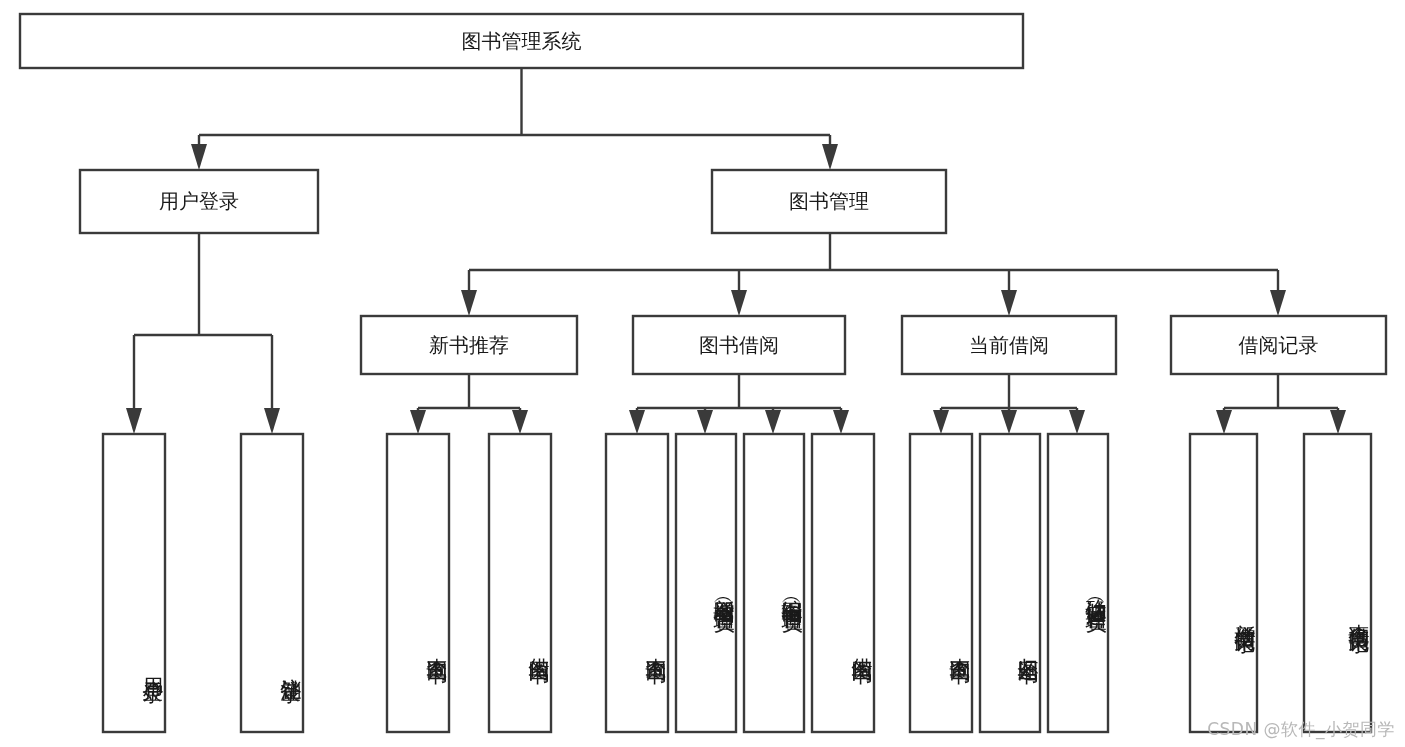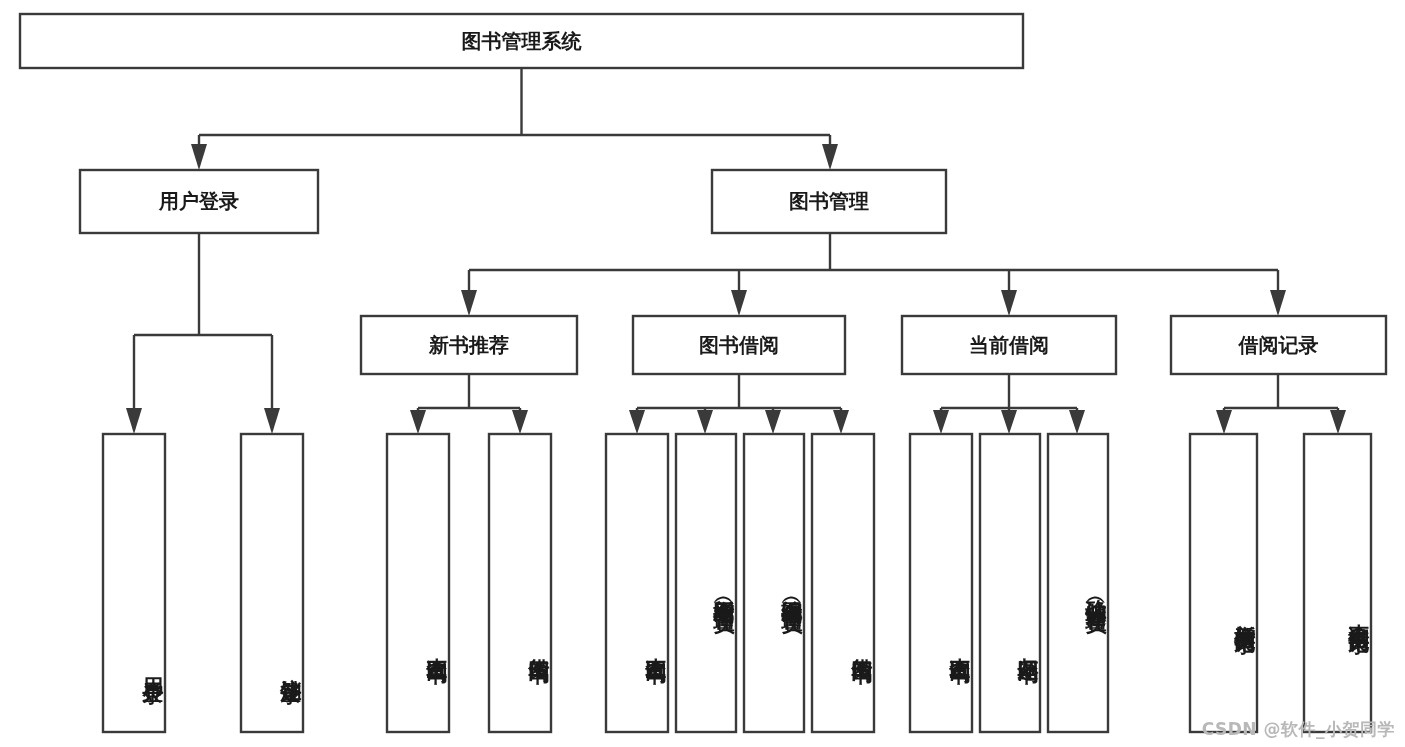--- a/index.html
+++ b/index.html
@@ -11,21 +11,20 @@
     width: 1405px;
     height: 747px;
     font-family: "DejaVu Sans", "Liberation Sans", sans-serif;
     overflow: hidden;
   }
   #diagram-root {
     position: relative;
     width: 1403px;
     height: 747px;
     background: #ffffff;
-    font-weight: bold;
   }
   svg.diagram-canvas {
     position: absolute;
     top: 0;
     left: 0;
     width: 1405px;
     height: 747px;
     display: block;
   }
   .node-box {

